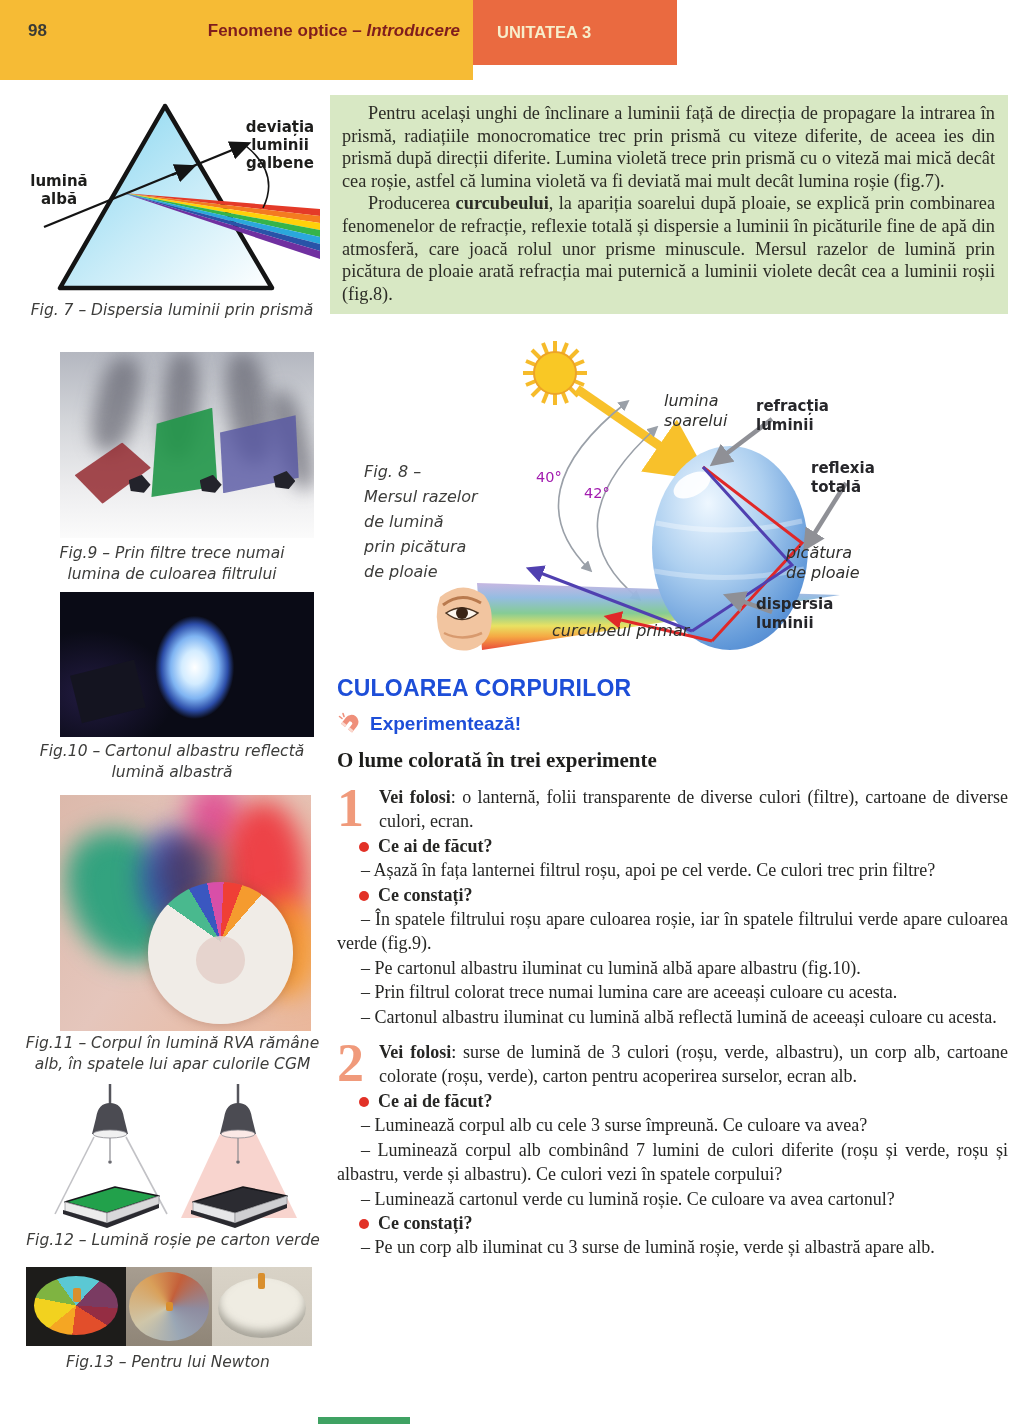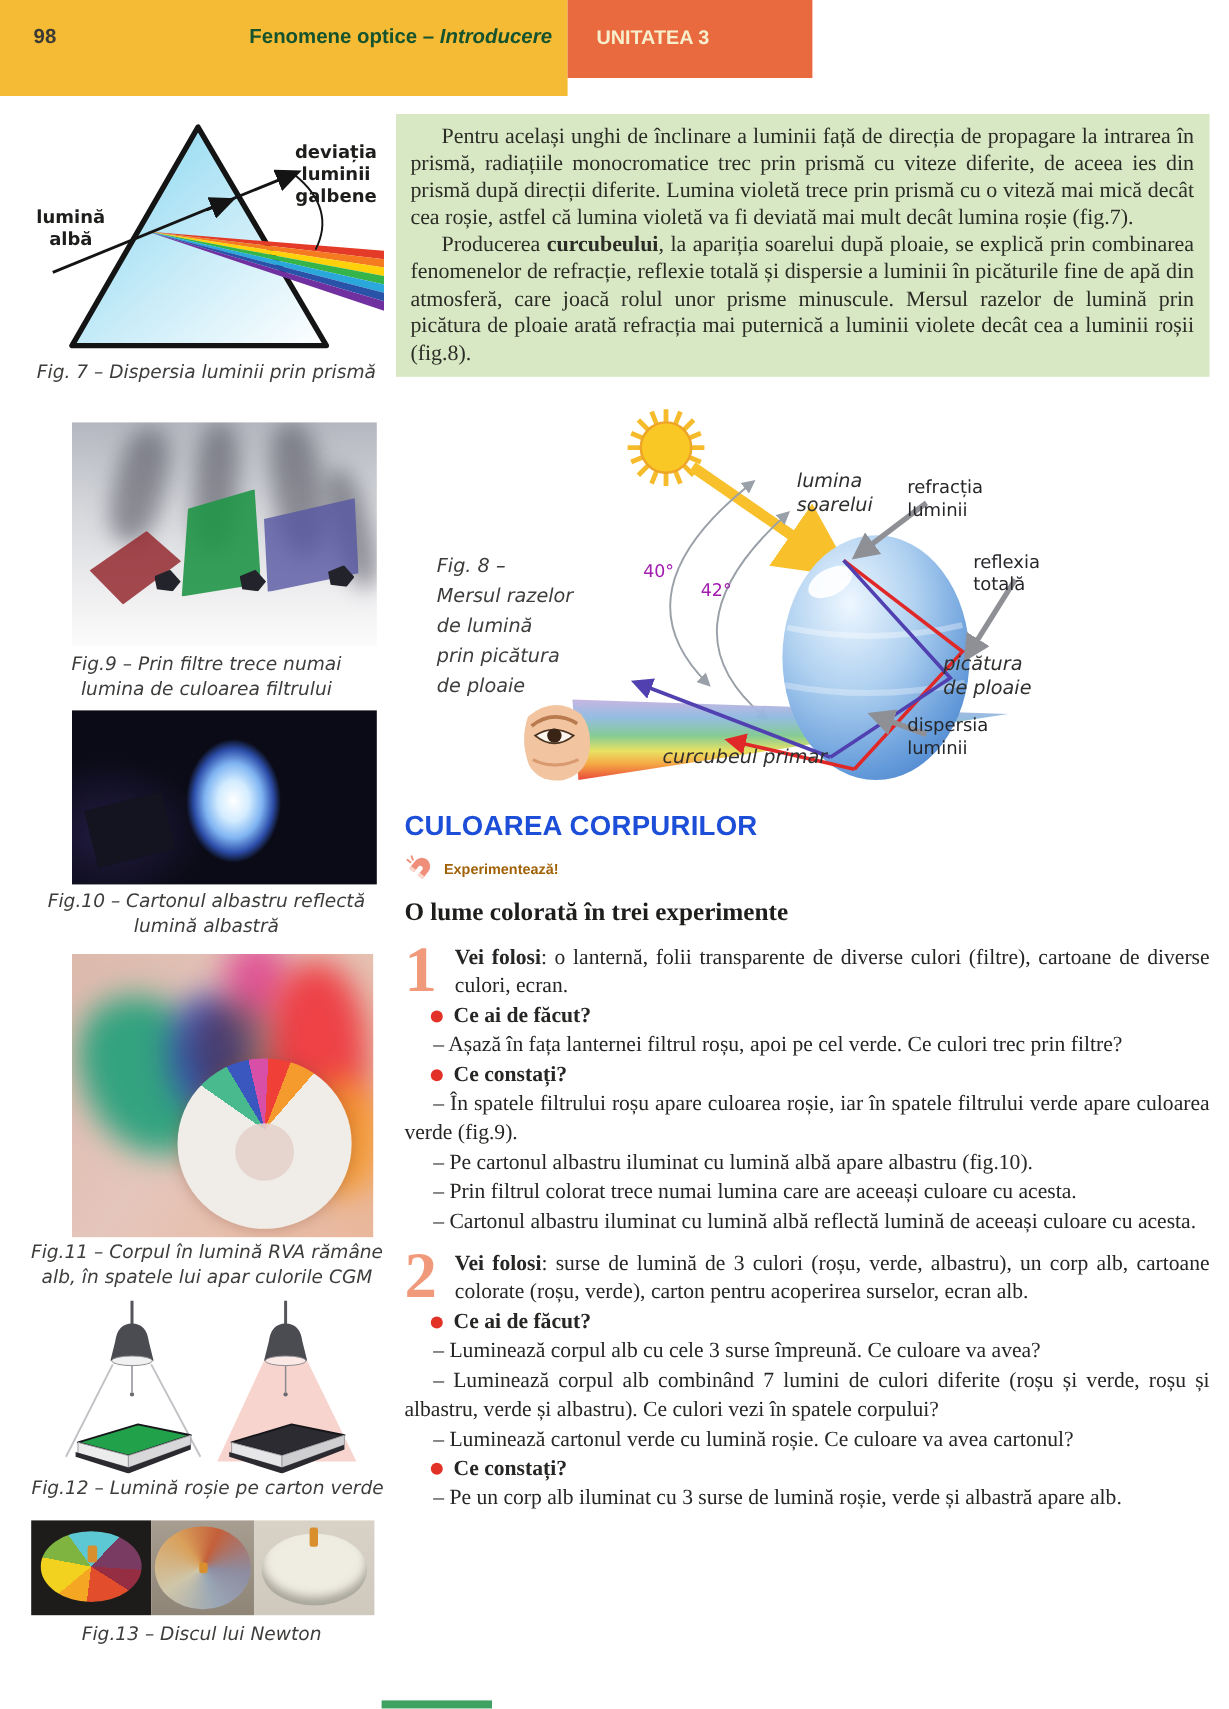--- a/index.html
+++ b/index.html
@@ -4,21 +4,21 @@
 <style>
   html,body{margin:0;padding:0;background:#ffffff;}
   .page{position:relative;width:1024px;height:1424px;background:#ffffff;overflow:hidden;
         font-family:"Liberation Serif", serif;color:#262624;}
 
   
   .hdr-yellow{position:absolute;left:0;top:0;width:473px;height:80px;background:#f6bb35;}
   .hdr-page{position:absolute;left:28px;top:0;line-height:62px;font-family:"Liberation Sans",sans-serif;
             font-weight:bold;font-size:17px;color:#3b3b35;}
   .hdr-title{position:absolute;left:0;top:0;width:460px;text-align:right;line-height:62px;
-             font-family:"Liberation Sans",sans-serif;font-weight:bold;font-size:17px;color:#14532d;}
+             font-family:"Liberation Sans",sans-serif;font-weight:bold;font-size:17px;color:#7f1d1d;}
   .hdr-title i{font-style:italic;}
   .hdr-orange{position:absolute;left:473px;top:0;width:204px;height:65px;background:#ea6a40;
               line-height:65px;padding-left:24px;box-sizing:border-box;
               font-family:"Liberation Sans",sans-serif;font-weight:bold;font-size:16.5px;color:#f7eecb;}
 
   
   .cap{position:absolute;font-family:"DejaVu Sans",sans-serif;font-style:italic;font-size:15.5px;
        line-height:21px;color:#3d3d3b;text-align:center;}
 
   
@@ -72,31 +72,31 @@
   .nd3 .disc{position:absolute;left:6%;top:14%;width:88%;height:76%;border-radius:50%;background:#efece2;
       box-shadow:inset 0 -7px 8px rgba(110,105,95,.55);}
   .peg{position:absolute;background:#d98f2e;border-radius:2px;}
 
   
   .fig8{position:absolute;left:340px;top:333px;width:668px;height:327px;}
   .f8cap{position:absolute;left:24px;top:126px;width:114px;font-family:"DejaVu Sans",sans-serif;
          font-style:italic;font-size:16px;line-height:25px;color:#3d3d3b;}
   .f8i{position:absolute;font-family:"DejaVu Sans",sans-serif;font-style:italic;font-size:16px;
        line-height:20px;color:#2f2f2d;}
-  .f8b{position:absolute;font-family:"DejaVu Sans",sans-serif;font-weight:normal;font-size:15px;
+  .f8b{position:absolute;font-family:"DejaVu Sans",sans-serif;font-weight:bold;font-size:15px;
        line-height:19px;color:#26262a;}
   .f8a{position:absolute;font-family:"DejaVu Sans",sans-serif;font-size:14.5px;color:#a21caf;}
 
   
   .col{position:absolute;left:337px;top:660px;width:671px;}
   .col h2{margin:15px 0 10px 0;font-family:"Liberation Sans",sans-serif;font-weight:bold;
           font-size:23px;letter-spacing:.2px;color:#1d4ed8;}
   .cta{display:flex;align-items:center;margin:0 0 12px 0;}
   .cta svg{margin-right:9px;}
-  .cta span{font-family:"Liberation Sans",sans-serif;font-weight:bold;font-size:12px;color:#a16207;text-align:right;}
+  .cta span{font-family:"Liberation Sans",sans-serif;font-weight:bold;font-size:19px;color:#1d4ed8;text-align:right;}
   .col h3{margin:0 0 12px 0;font-size:21px;font-weight:bold;color:#1d1d1b;}
   .col p{margin:0;font-size:18px;line-height:24.4px;text-align:justify;}
   .col p.d{text-indent:24px;}
   .col p.q{padding-left:22px;font-weight:bold;}
   .dot{display:inline-block;width:10px;height:10px;border-radius:50%;background:#e23127;margin-right:9px;}
   .exp .num{float:left;width:36px;margin-right:6px;font-weight:bold;font-size:54px;line-height:46px;
             color:#f09a7b;font-family:"Liberation Serif",serif;}
   .exp2{margin-top:11px !important;}
 
   .strip{position:absolute;left:318px;top:1417px;width:92px;height:7px;background:#3fa263;}
@@ -230,21 +230,21 @@
     </div>
     <div class="nd nd2">
       <div class="disc"></div>
         <div class="peg" style="left:46%;top:44%;width:7px;height:9px;"></div>
     </div>
     <div class="nd nd3">
       <div class="disc"></div>
         <div class="peg" style="left:46%;top:8%;width:7px;height:16px;"></div>
     </div>
   </div>
-  <div class="cap" style="left:18px;top:1352px;width:300px;">Fig.13 – Discul lui Newton</div>
+  <div class="cap" style="left:18px;top:1352px;width:300px;">Fig.13 – Pentru lui Newton</div>
 
   <div class="fig8">
     <svg width="668" height="327" viewBox="0 0 668 327">
       <defs>
         <radialGradient id="dropg" cx="0.36" cy="0.28" r="0.95">
           <stop offset="0" stop-color="#eef7ff"></stop>
             <stop offset="0.38" stop-color="#aed0f0"></stop>
           <stop offset="0.75" stop-color="#5f97d8"></stop>
             <stop offset="1" stop-color="#3f6fc0"></stop>
         </radialGradient>

